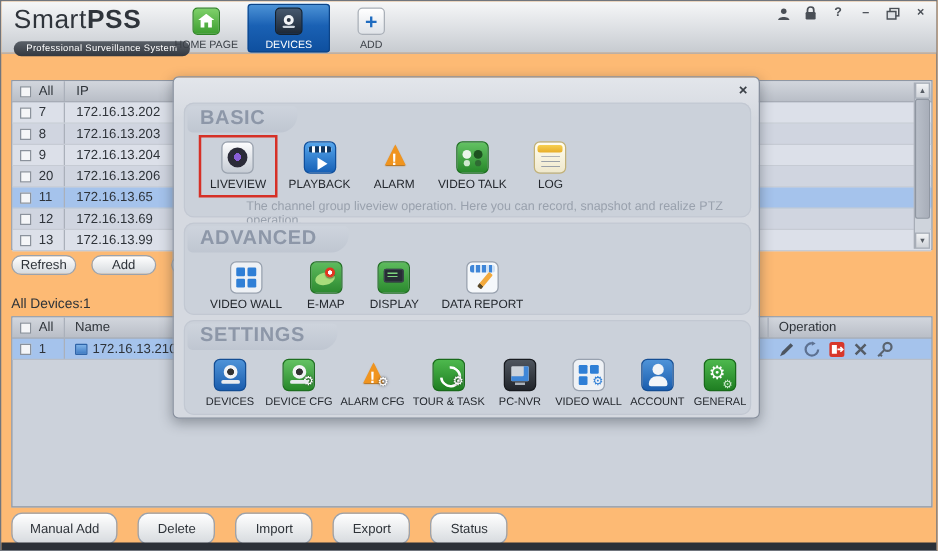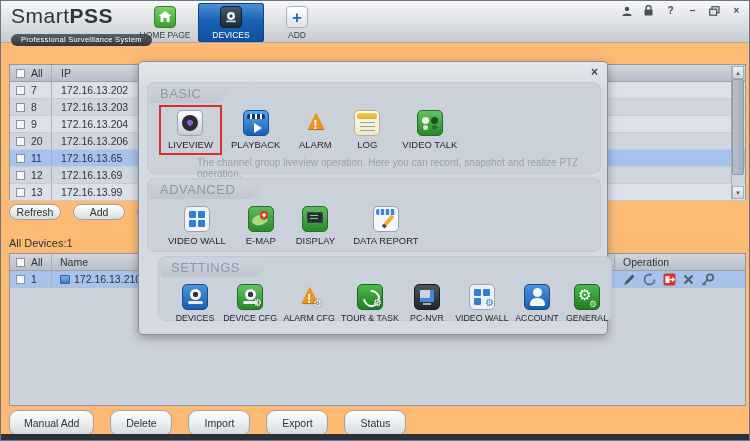--- a/index.html
+++ b/index.html
@@ -91,23 +91,23 @@
   
   .dialog { position:absolute; left:137px; top:60px; width:470px; height:274px;
     background:linear-gradient(#e3e6eb,#d5d9e0 12%, #d5d9e0); border:1px solid #878f9c;
     border-radius:5px; box-shadow:0 3px 10px rgba(20,25,35,.35); }
   .dlg-close { position:absolute; right:9px; top:4px; font-size:12px; font-weight:bold; color:#3c4148;
     cursor:pointer; line-height:12px; }
   .panel { position:absolute; left:8px; width:454px; background:#cbd1da; border-radius:8px;
     box-shadow:inset 0 0 0 1px #c2c8d2; }
   .panel-basic    { top:20px;  height:92px; }
   .panel-advanced { top:116px; height:74px; }
-  .panel-settings { top:194px; height:65px;margin-left:11px; }
+  .panel-settings { top:194px; height:76px; }
   .ptitle { display:inline-block; margin:3px 0 0 3px; background:linear-gradient(#ced4dd,#bfc6d1);
-    color:#8d97a8; font-weight:normal; font-size:13px; padding:1px 26px 2px 10px;
+    color:#8d97a8; font-weight:bold; font-size:16px; padding:1px 26px 2px 10px;
     border-radius:4px 4px 14px 4px; letter-spacing:.5px; }
   .items { display:flex; align-items:flex-start; padding-left:12px; margin-top:2px; }
   .litem { display:flex; flex-direction:column; align-items:center; padding:3px 7px; cursor:pointer;
     border:2px solid transparent; min-width:52px; }
   .litem .llabel { font-size:9.5px; color:#23272d; margin-top:3px; white-space:nowrap; }
   .litem.hl { border-color:#d63026; }
   .panel-settings .litem { min-width:50px; padding:3px 2px; }
   .panel-settings .llabel { font-size:8.8px; }
   .pdesc { margin:2px 0 0 50px; font-size:10px; color:#99a1ad; }
 
@@ -382,26 +382,26 @@
         </div>
         <div class="litem">
           <span class="ic ic-playback"></span>
           <span class="llabel">PLAYBACK</span>
         </div>
         <div class="litem">
           <span class="ic ic-alarm"></span>
           <span class="llabel">ALARM</span>
         </div>
         <div class="litem">
+          <span class="ic ic-videotalk"></span>
+          <span class="llabel">VIDEO TALK</span>
+        </div>
+        <div class="litem">
           <span class="ic ic-log"></span>
           <span class="llabel">LOG</span>
-        </div>
-        <div class="litem">
-          <span class="ic ic-videotalk"></span>
-          <span class="llabel">VIDEO TALK</span>
         </div>
       </div>
       <div class="pdesc">The channel group liveview operation. Here you can record, snapshot and realize PTZ operation.</div>
     </div>
 
     <div class="panel panel-advanced">
       <span class="ptitle">ADVANCED</span>
       <div class="items">
         <div class="litem">
           <span class="ic ic-videowall"></span>

